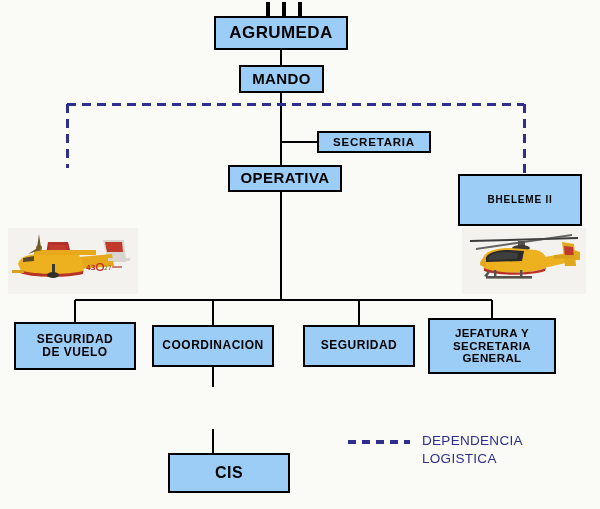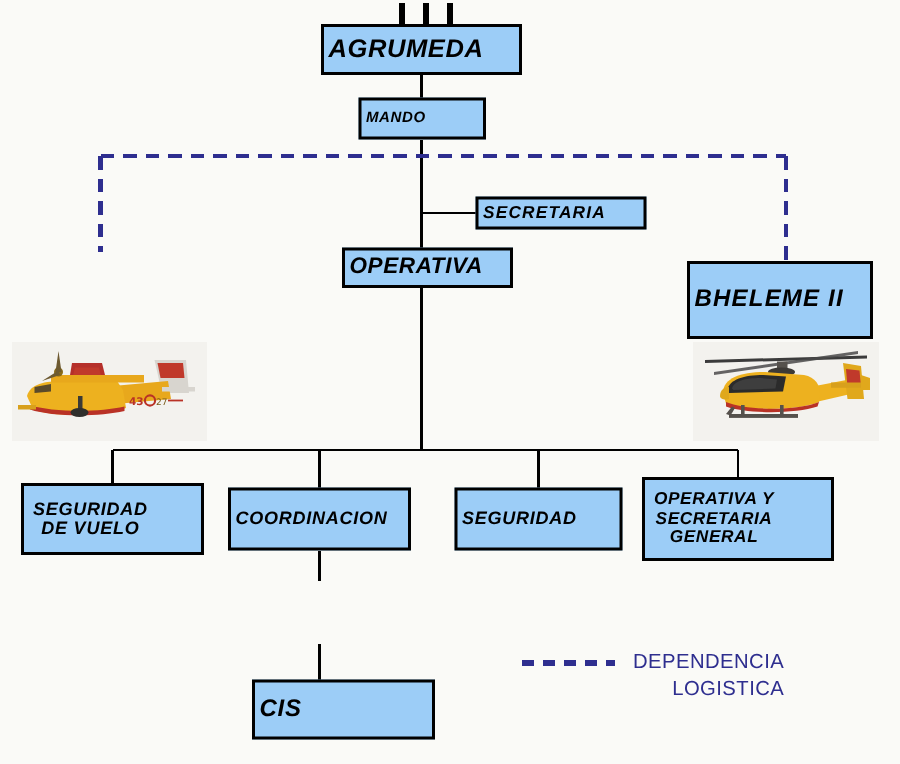--- a/index.html
+++ b/index.html
@@ -16,35 +16,34 @@
   
   #wires{position:absolute;left:0;top:0;width:600px;height:509px;z-index:1;}
 
   
   .node{
     position:absolute;z-index:3;
     box-sizing:border-box;
     background:#9ccdf7;
     border:2px solid #000000;
     color:#000000;
-    display:flex;align-items:center;justify-content:flex-start;
+    display:flex;align-items:center;justify-content:center;
     text-align:center;
     font-weight:bold;
     letter-spacing:.4px;
     line-height:1.12;
-    font-style:italic;
   }
   .node span{display:block;padding:0 3px;}
 
   .n-agrumeda{left:214px;top:16px;width:134px;height:34px;font-size:17px;}
-  .n-mando   {left:239px;top:65px;width:85px; height:28px;font-size:10px;}
+  .n-mando   {left:239px;top:65px;width:85px; height:28px;font-size:15px;}
   .n-secret  {left:317px;top:131px;width:114px;height:22px;font-size:11.5px;letter-spacing:.8px;}
   .n-jefatura{left:228px;top:165px;width:114px;height:27px;font-size:15px;}
   .n-grupo43 {left:8px;  top:168px;width:118px;height:52px;font-size:12px;letter-spacing:.8px;}
-  .n-bheleme {left:458px;top:174px;width:124px;height:52px;font-size:16px;letter-spacing:.8px;}
+  .n-bheleme {left:458px;top:174px;width:124px;height:52px;font-size:10px;letter-spacing:.8px;}
   .n-seguri  {left:14px; top:322px;width:122px;height:48px;font-size:12px;letter-spacing:.5px;}
   .n-operac  {left:152px;top:325px;width:122px;height:42px;font-size:12px;letter-spacing:.5px;}
   .n-logis   {left:303px;top:325px;width:112px;height:42px;font-size:12px;letter-spacing:.5px;}
   .n-person  {left:428px;top:318px;width:128px;height:56px;font-size:11.5px;letter-spacing:.4px;}
   .n-coord   {left:152px;top:387px;width:122px;height:42px;font-size:12px;letter-spacing:.4px;}
   .n-cis     {left:168px;top:453px;width:122px;height:40px;font-size:16px;letter-spacing:.5px;}
 
   
   .rank-bars{position:absolute;left:266px;top:2px;width:46px;height:16px;z-index:3;}
   .rank-bars i{position:absolute;top:0;width:4px;height:16px;background:#000;}
@@ -57,21 +56,21 @@
     position:absolute;z-index:2;
     background:#f97316;
     overflow:hidden;
   }
   .ph-plane{left:8px; top:228px;width:130px;height:66px;}
   .ph-heli {left:462px;top:228px;width:124px;height:66px;}
   .photo svg{display:block;width:100%;height:100%;}
 
   
   .legend{position:absolute;left:348px;top:432px;z-index:3;
-          display:flex;align-items:flex-start;text-align:right;}
+          display:flex;align-items:flex-start;}
   .legend-dash{width:62px;height:4px;margin-top:8px;margin-right:12px;
      background:repeating-linear-gradient(to right,#2e2e8f 0,#2e2e8f 8px,transparent 8px,transparent 14px);}
   .legend-text{color:#2e2e8f;font-size:13.5px;line-height:1.35;font-weight:normal;letter-spacing:.3px;}
   .legend-text span{display:block;}
 </style>
 </head>
 <body>
 
 <div id="chart">
 
@@ -139,21 +138,21 @@
   <div class="node n-operac">
     <span>COORDINACION</span>
   </div>
 
   <div class="node n-logis">
     <span>SEGURIDAD</span>
   </div>
 
   <div class="node n-person">
     <span>
-      <span>OPERATIVA Y</span>
+      <span>JEFATURA Y</span>
       <span>SECRETARIA</span>
       <span>GENERAL</span>
     </span>
   </div>
 
 
   <div class="node n-cis">
     <span>CIS</span>
   </div>
 

